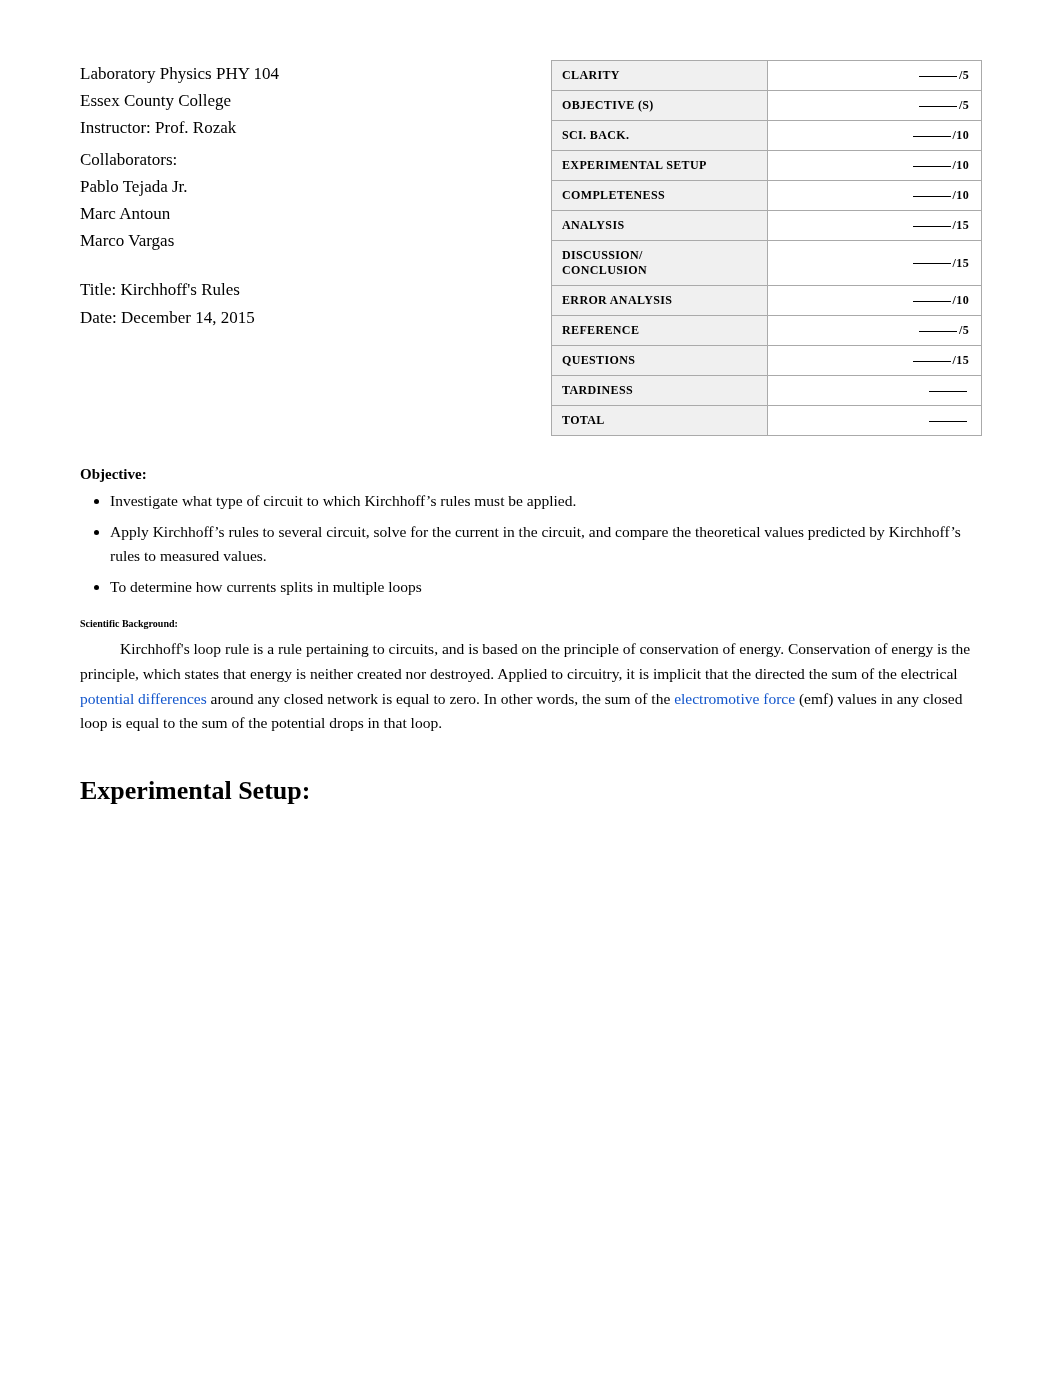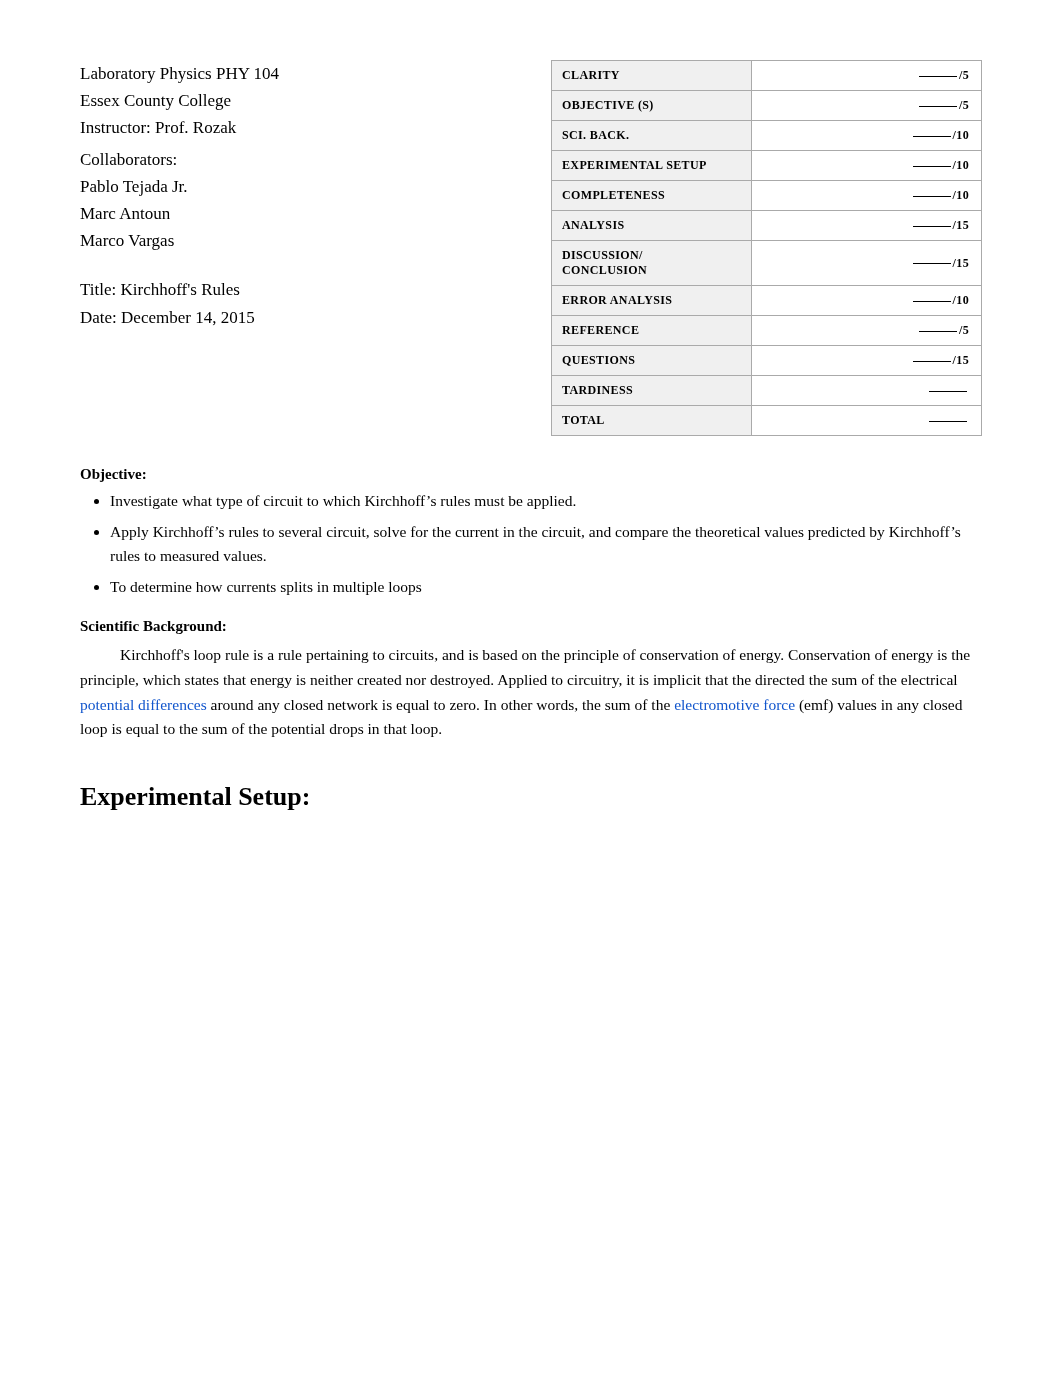--- a/index.html
+++ b/index.html
@@ -74,21 +74,21 @@
     .grading-table td:last-child {
       border-right: none;
       text-align: right;
       white-space: nowrap;
       min-width: 70px;
     }
 
     .grading-table td.label-cell {
       background-color: #f0f0f0;
       text-transform: uppercase;
-      width: 200px;
+      width: 216px;
     }
 
     .grading-table td.score-cell {
       background-color: #ffffff;
     }
 
     .score-line {
       display: inline-block;
       border-bottom: 1.5px solid #000;
       width: 38px;
@@ -118,21 +118,21 @@
     }
 
     .bullet-list li {
       margin-bottom: 8px;
       font-size: 15.5px;
       line-height: 1.5;
     }
 
     .sci-background-label {
       font-weight: bold;
-      font-size: 15px;
+      font-size: 10px;
       margin-bottom: 8px;
     }
 
     .sci-background-text {
       font-size: 15.5px;
       line-height: 1.6;
       text-indent: 40px;
     }
 
     a {

